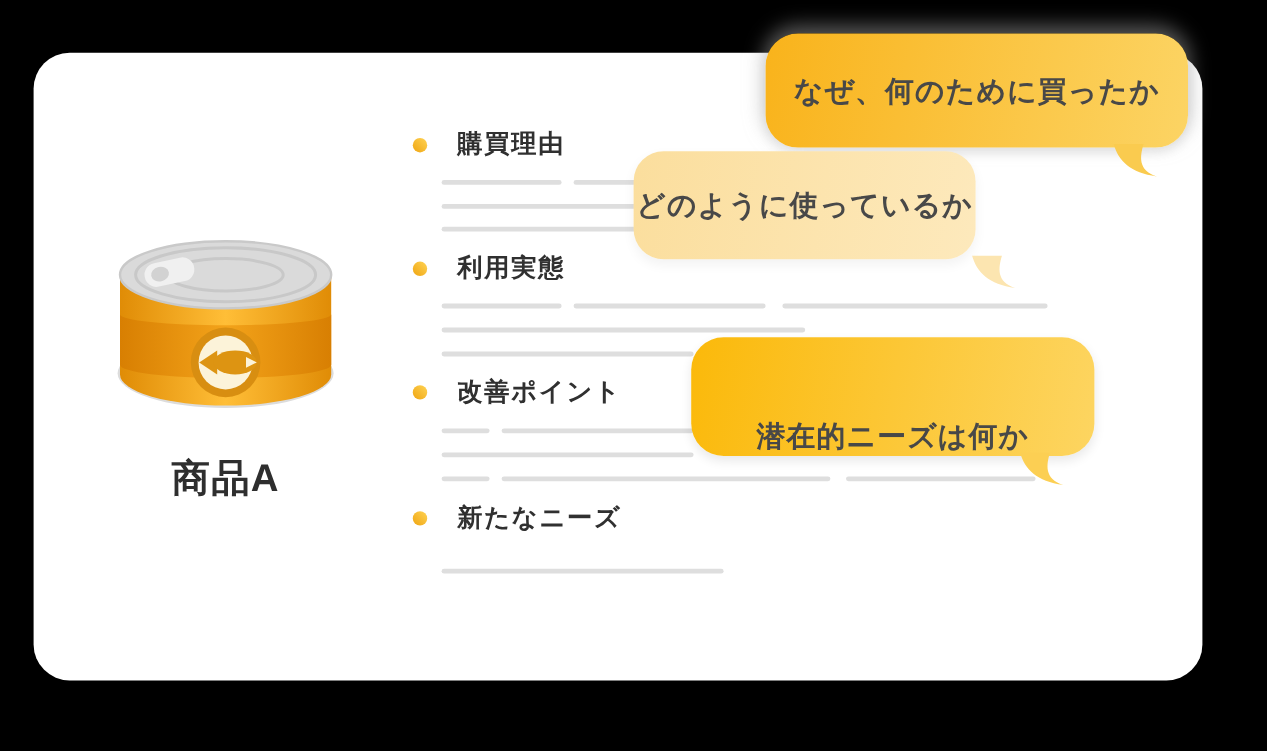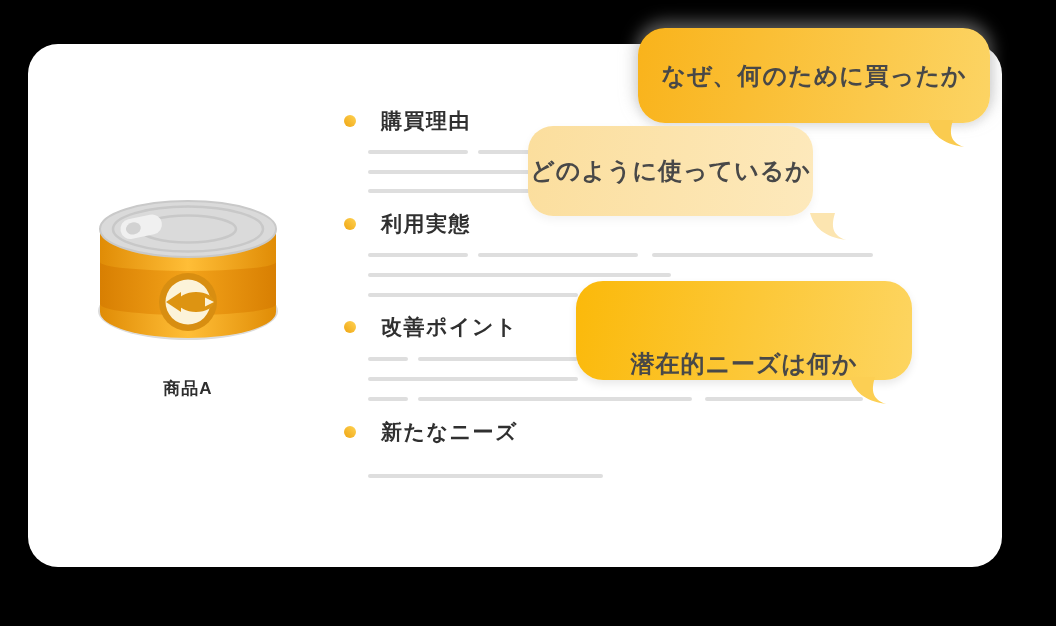--- a/index.html
+++ b/index.html
@@ -9,21 +9,21 @@
     font-family:"Liberation Sans","DejaVu Sans",sans-serif;
   }
   .card{
     position:absolute;left:28px;top:44px;width:974px;height:523px;
     background:#ffffff;border-radius:30px;
   }
   
   .can{position:absolute;left:96px;top:198px;width:184px;height:150px;}
   .product-name{
     position:absolute;left:118px;top:377px;width:140px;
-    text-align:center;font-size:17px;font-weight:700;color:#2e2e2e;
+    text-align:center;font-size:32px;font-weight:700;color:#2e2e2e;
     letter-spacing:1px;
   }
   
   .topic{
     position:absolute;left:344px;display:flex;align-items:center;gap:25px;
     height:26px;
   }
   .bullet{
     width:12px;height:12px;border-radius:50%;flex:0 0 auto;
     background:linear-gradient(to bottom left,#FFD354,#EFA512);

